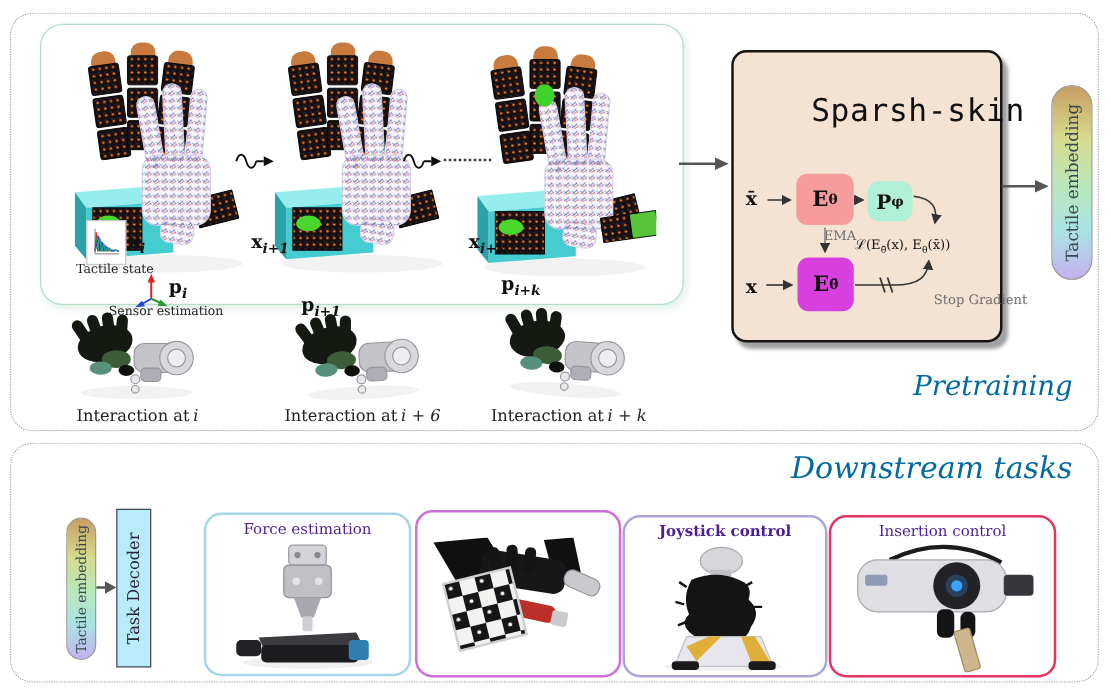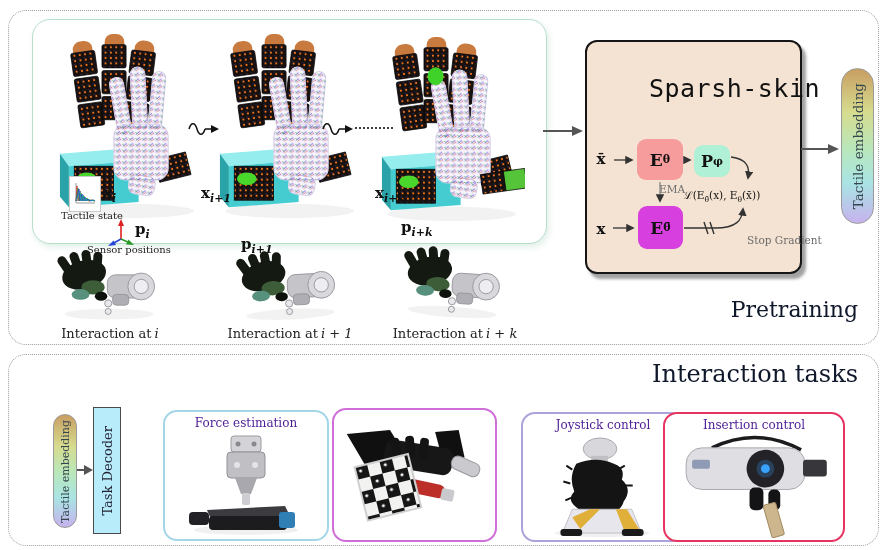--- a/index.html
+++ b/index.html
@@ -49,36 +49,36 @@
 
   
   .pill{position:absolute;border:1px solid #9a9a9a;border-radius:20px;
         background:linear-gradient(180deg,#c89e62 0%,#d6dc8e 28%,#b9e7bb 52%,#a9e4e4 74%,#c6b2ed 100%);
         display:flex;align-items:center;justify-content:center;}
   .pill-top{left:841px;top:68px;width:31px;height:154px;}
   .pill-bottom{left:53px;top:414px;width:22px;height:112px;}
   .vtext{writing-mode:vertical-rl;transform:rotate(180deg);color:#37474f;font-size:13.5px;white-space:nowrap;}
   .pill-bottom .vtext{font-size:11px;}
 
-  .section-label{position:absolute;color:#0f172a;}
+  .section-label{position:absolute;color:#0369a1;font-style:italic;}
   .pretrain-label{right:31px;top:297px;font-size:22px;}
   .down-label{right:31px;top:360px;font-size:24px;}
 
   .interaction-photo{position:absolute;width:116px;height:76px;}
   .interaction-caption{position:absolute;top:326px;width:130px;text-align:center;font-size:13px;color:#222;white-space:nowrap;}
   .ivar{font-style:italic;margin-left:3px;}
 
   
   .decoder{position:absolute;left:93px;top:407px;width:26px;height:125px;background:#b9ecfa;
            border:1.2px solid #4a4a4a;display:flex;align-items:center;justify-content:center;}
   .decoder .vtext{color:#223;font-size:13px;}
   .task-card{position:absolute;border:2.2px solid #999;border-radius:14px;background:#fff;overflow:hidden;}
   .card-1{left:163px;top:410px;width:162px;height:127px;}
   .card-2{left:332px;top:408px;width:161px;height:130px;}
-  .card-3{left:521px;top:412px;width:160px;height:126px;}
+  .card-3{left:498px;top:412px;width:160px;height:126px;font-weight:bold;}
   .card-4{left:663px;top:412px;width:178px;height:126px;}
   .task-title{position:absolute;left:0;top:4px;width:100%;text-align:center;font-size:12px;color:#4c1d95;}
   .task-photo{position:absolute;left:0;top:20px;width:100%;height:calc(100% - 22px);}
 
   .h-arrow{position:absolute;}
 </style>
 </head>
 <body>
 
 <svg width="0" height="0" style="position:absolute" aria-hidden="true">
@@ -205,21 +205,21 @@
       <line x1="14" y1="21" x2="14" y2="7" stroke="#e02020" stroke-width="1.6"></line>
       <polygon points="11,8 14,1 17,8" fill="#e02020"></polygon>
       <line x1="14" y1="21" x2="5" y2="26" stroke="#2743d8" stroke-width="1.6"></line>
       <polygon points="6.5,22.5 1,28 9,27" fill="#2743d8"></polygon>
       <line x1="14" y1="21" x2="23" y2="25" stroke="#2a9a2a" stroke-width="1.6"></line>
       <polygon points="21.5,21.5 27,27 19,26.5" fill="#2a9a2a"></polygon>
     </svg>
     <div class="mathlabel" style="left:102px;top:200px">
       <span>p</span><sub>i</sub>
     </div>
-    <div class="smallcap" style="left:54px;top:224px">Sensor positions</div>
+    <div class="smallcap" style="left:54px;top:224px">Sensor estimation</div>
 
     <div class="mathlabel" style="left:168px;top:164px">
       <span>x</span><sub>i+1</sub>
     </div>
     <div class="mathlabel" style="left:208px;top:215px">
       <span>p</span><sub>i+1</sub>
     </div>
 
     <div class="mathlabel" style="left:342px;top:164px">
       <span>x</span><sub>i+k</sub>
@@ -294,28 +294,28 @@
       <use href="#interaction-graphic" transform="rotate(-3 65 42)"></use>
     </svg>
   <svg class="interaction-photo" style="left:397px;top:246px" viewBox="0 0 130 85">
       <use href="#interaction-graphic" transform="rotate(4 65 42)"></use>
     </svg>
 
   <div class="interaction-caption" style="left:45px">
     <span>Interaction at</span><span class="ivar">i</span>
   </div>
   <div class="interaction-caption" style="left:225px">
-    <span>Interaction at</span><span class="ivar">i + 1</span>
+    <span>Interaction at</span><span class="ivar">i + 6</span>
   </div>
   <div class="interaction-caption" style="left:390px">
     <span>Interaction at</span><span class="ivar">i + k</span>
   </div>
 
   <div class="dash-box box-down"></div>
-  <div class="section-label down-label">Interaction tasks</div>
+  <div class="section-label down-label">Downstream tasks</div>
 
   <div class="pill pill-bottom">
     <span class="vtext">Tactile embedding</span>
   </div>
 
   <svg class="h-arrow" style="left:77px;top:463px" width="16" height="14" viewBox="0 0 16 14">
     <path d="M0,7 H8" stroke="#555" stroke-width="2"></path>
       <polygon points="7,2 16,7 7,12" fill="#555"></polygon>
   </svg>
 

